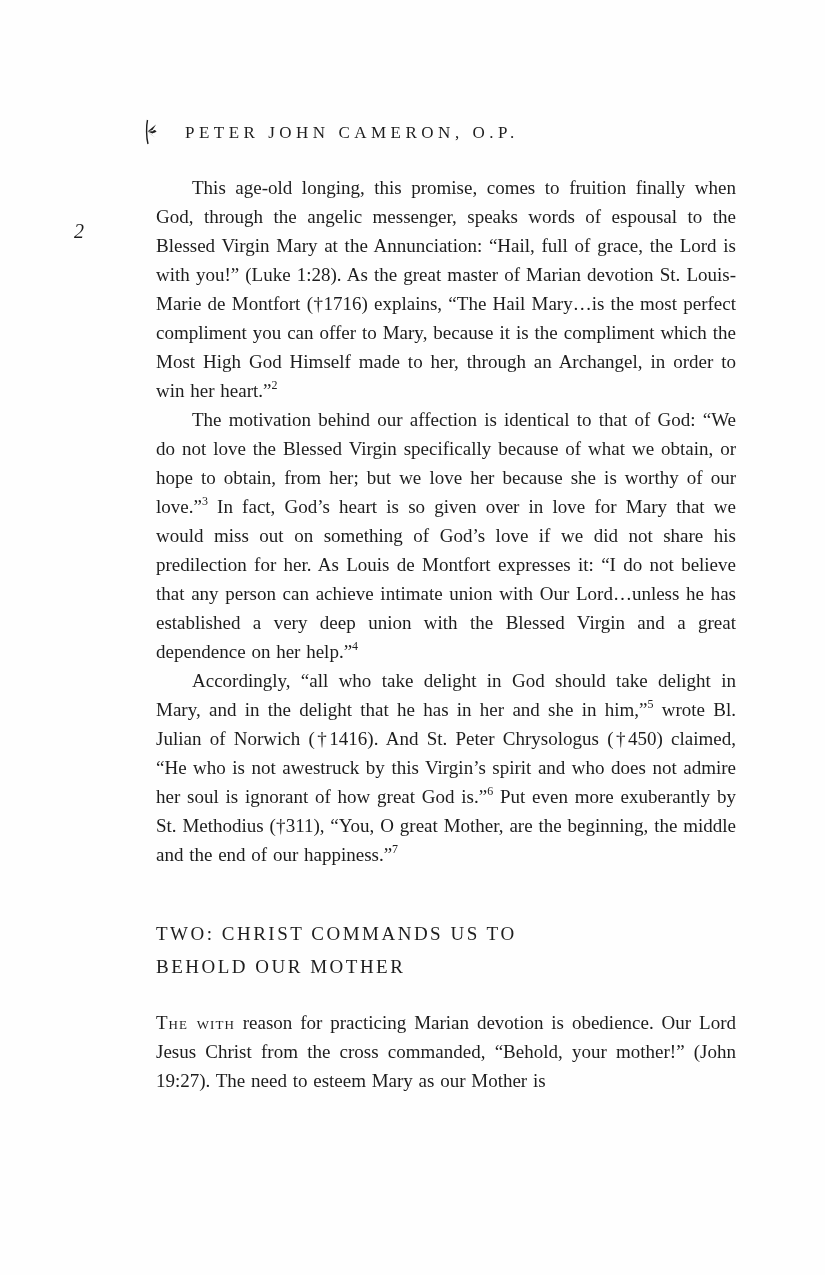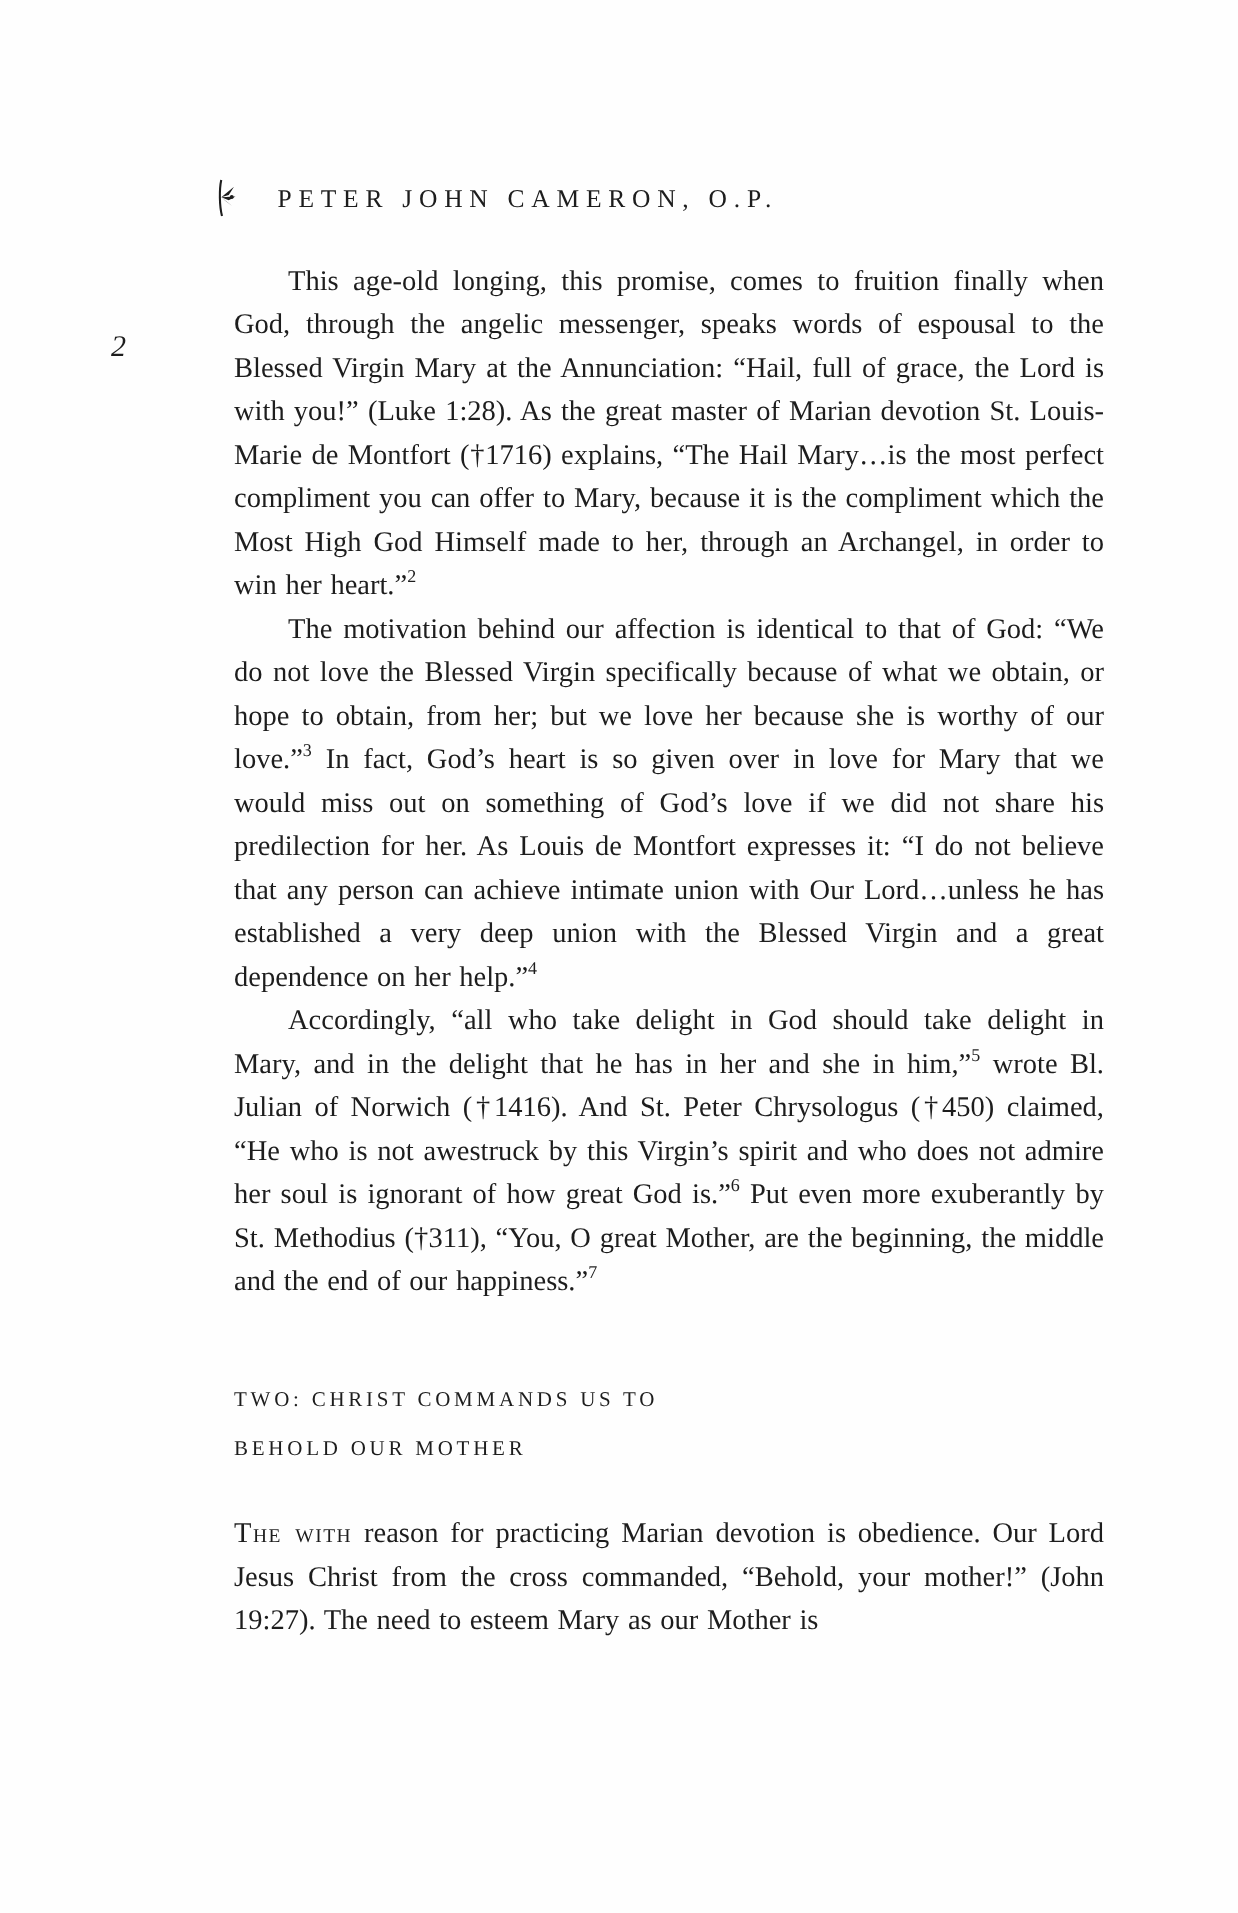--- a/index.html
+++ b/index.html
@@ -57,21 +57,21 @@
   .fnref {
     font-size: 12px;
     line-height: 0;
     position: relative;
     top: -1px;
     vertical-align: super;
   }
   .section-heading {
     margin: 48px 0 0 0;
     font-weight: normal;
-    font-size: 14px;
+    font-size: 19px;
     letter-spacing: 2.5px;
     line-height: 33px;
   }
   .lead-smallcaps {
     font-variant: small-caps;
     letter-spacing: 1px;
   }
 </style>
 </head>
 <body>

